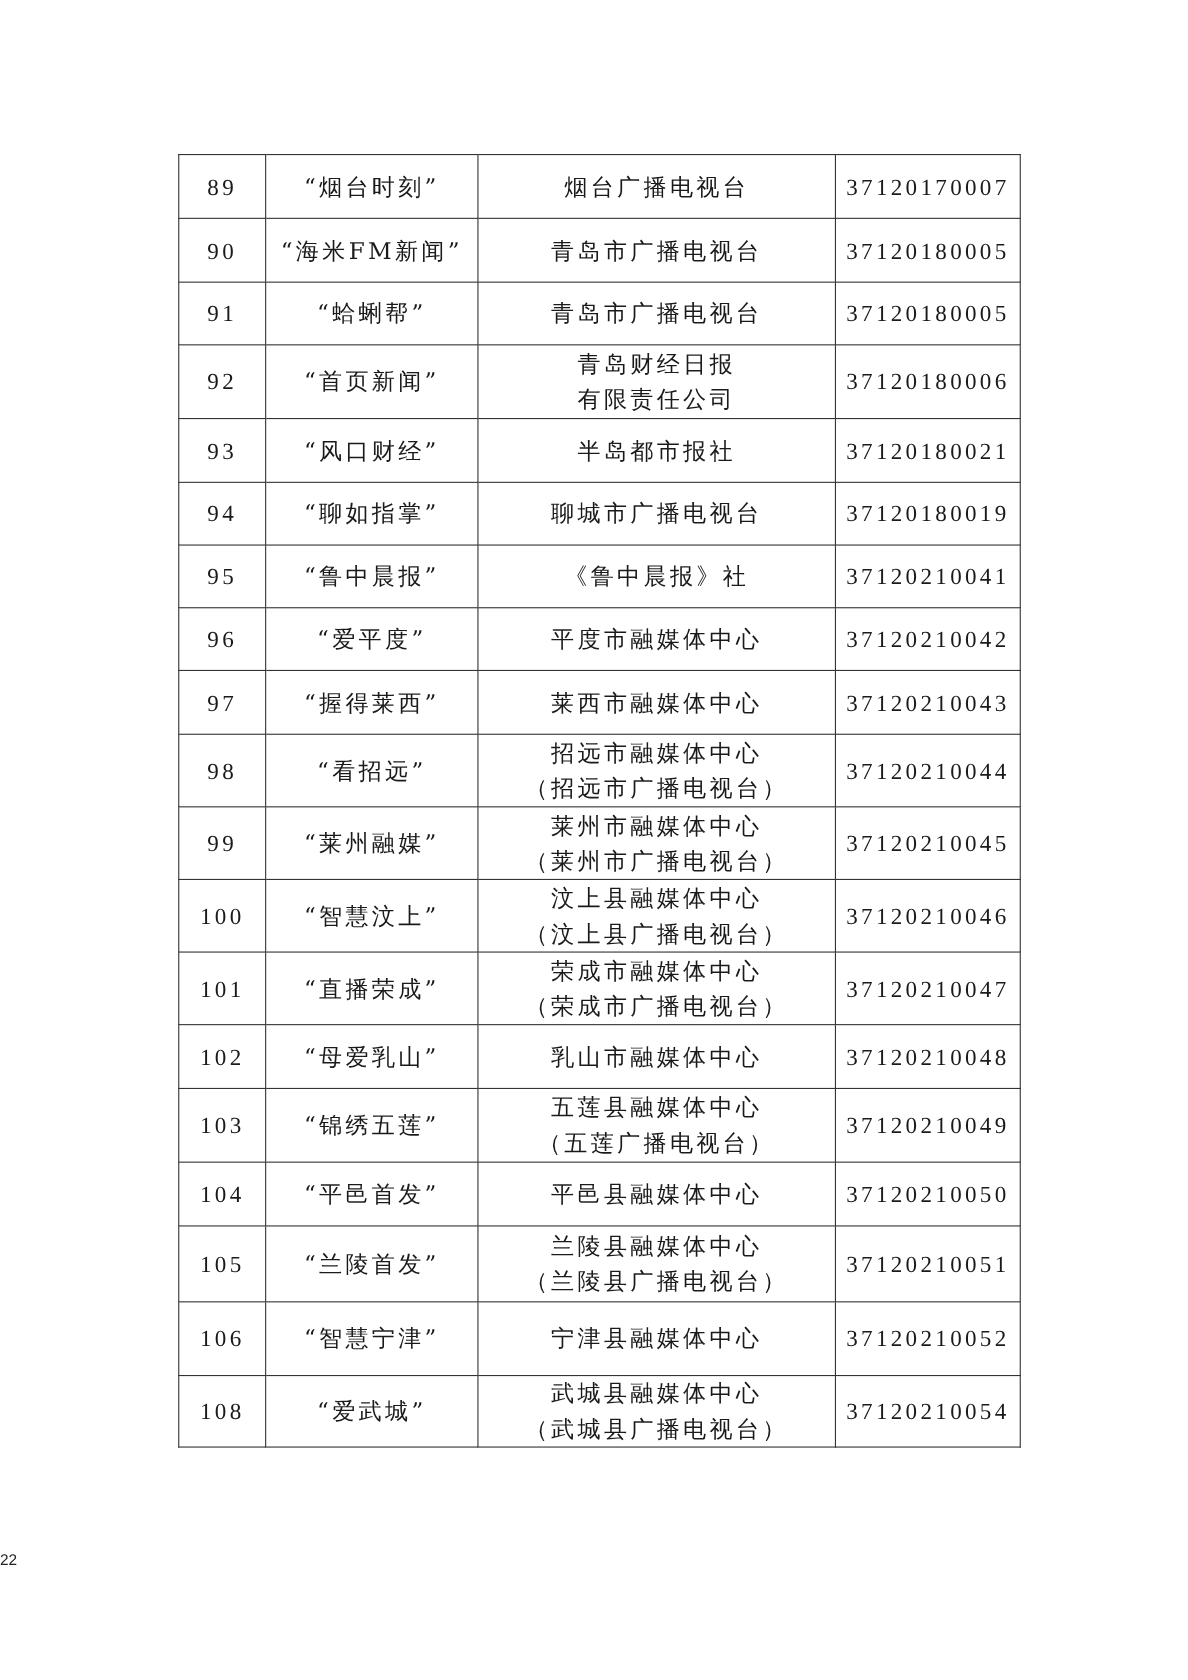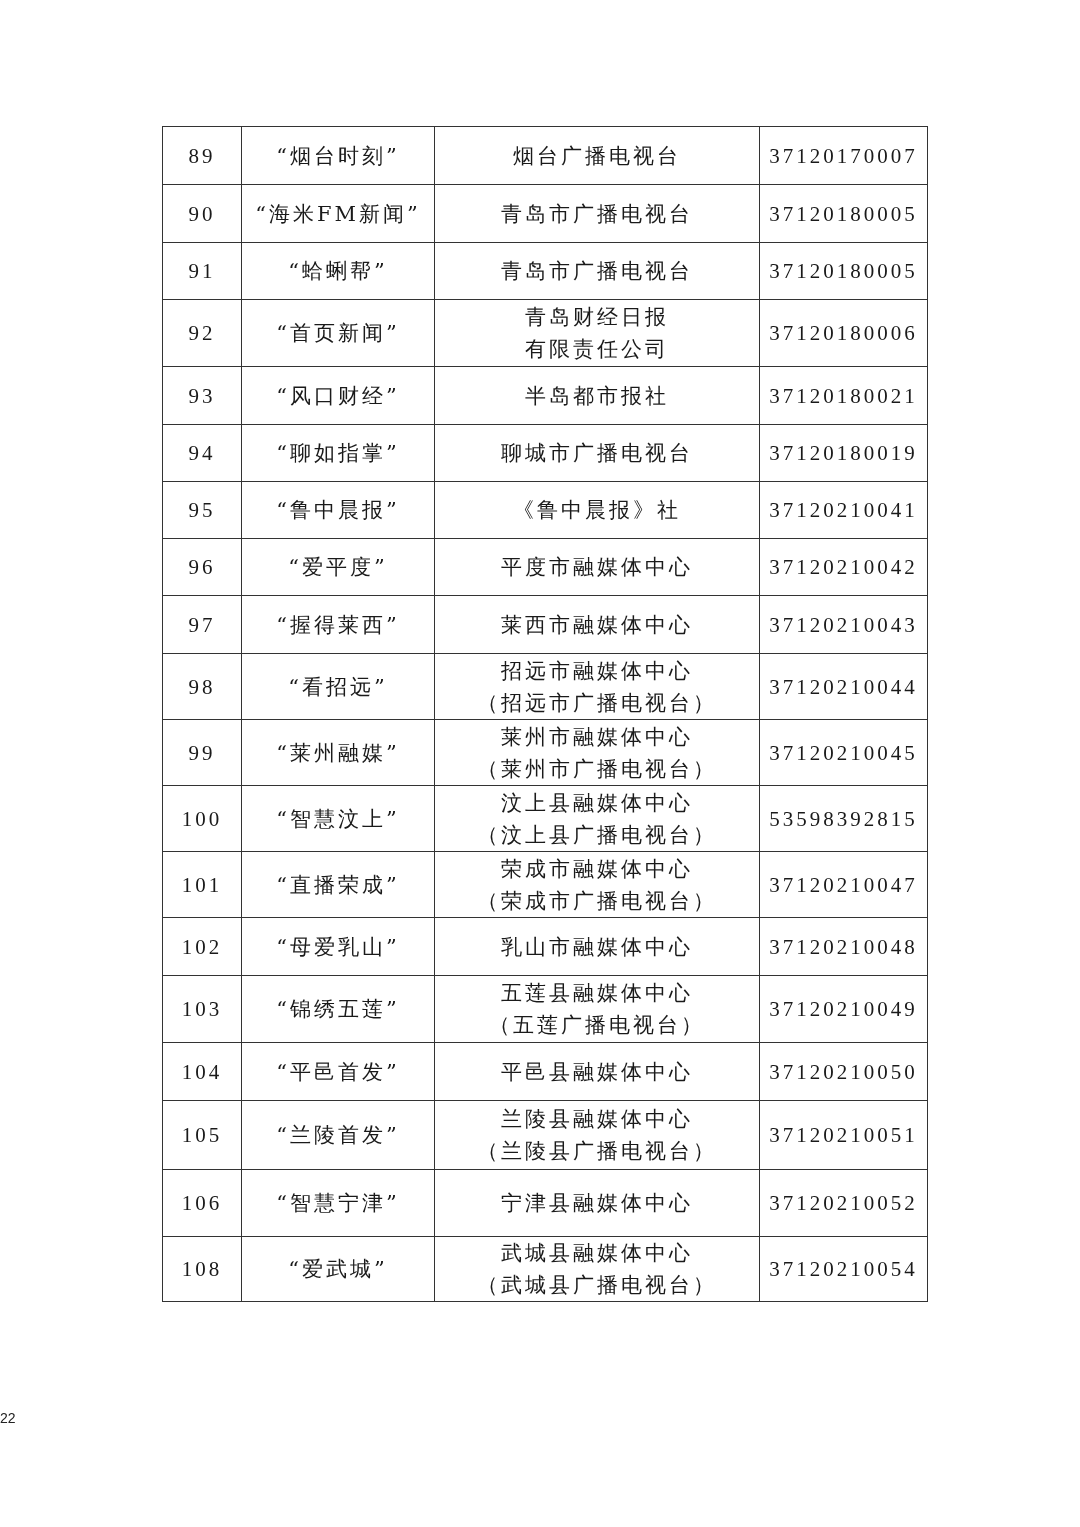--- a/index.html
+++ b/index.html
@@ -1,19 +1,19 @@
 <!DOCTYPE html>
 <html><head>
 <meta charset="utf-8">
 <style>
   html, body { margin: 0; padding: 0; background: #ffffff; }
   body { width: 1080px; height: 1527px; position: relative; overflow: hidden;
          font-family: "DejaVu Serif", "Liberation Serif", serif; color: #1a1a1a; }
   .page { position: absolute; left: 0; top: 0; width: 1080px; height: 1527px; background: #fff; }
-  table.list { position: absolute; left: 162px; top: 126px; border-collapse: collapse; table-layout: fixed; width: 766px; }
+  table.list { position: absolute; left: 162px; top: 140px; border-collapse: collapse; table-layout: fixed; width: 766px; }
   table.list td { border: 1.3px solid #333; text-align: center; vertical-align: middle; padding: 0;
                   font-size: 21px; line-height: 32px; letter-spacing: 3px; }
   td.c-no { width: 78px; font-family: "Liberation Serif", serif; letter-spacing: 0; font-size: 23px; }
   td.c-name { width: 192px; }
   td.c-org { width: 324px; }
   td.c-code { width: 167px; font-family: "Liberation Serif", serif; letter-spacing: 0; font-size: 23px; }
   .line { display: block; }
   .page-number { position: absolute; top: 1410px; left: 0; width: 1080px; text-align: left;
                  font-family: "Liberation Sans", sans-serif; font-size: 14px; color: #222; }
 </style>
@@ -114,21 +114,21 @@
           </td>
     <td class="c-code">37120210045</td>
   </tr>
         <tr style="height: 66px;">
     <td class="c-no">100</td>
     <td class="c-name">“智慧汶上”</td>
     <td class="c-org">
             <span class="line">汶上县融媒体中心</span>
             <span class="line">（汶上县广播电视台）</span>
           </td>
-    <td class="c-code">53598392815</td>
+    <td class="c-code">37120210046</td>
   </tr>
         <tr style="height: 66px;">
     <td class="c-no">101</td>
     <td class="c-name">“直播荣成”</td>
     <td class="c-org">
             <span class="line">荣成市融媒体中心</span>
             <span class="line">（荣成市广播电视台）</span>
           </td>
     <td class="c-code">37120210047</td>
   </tr>

